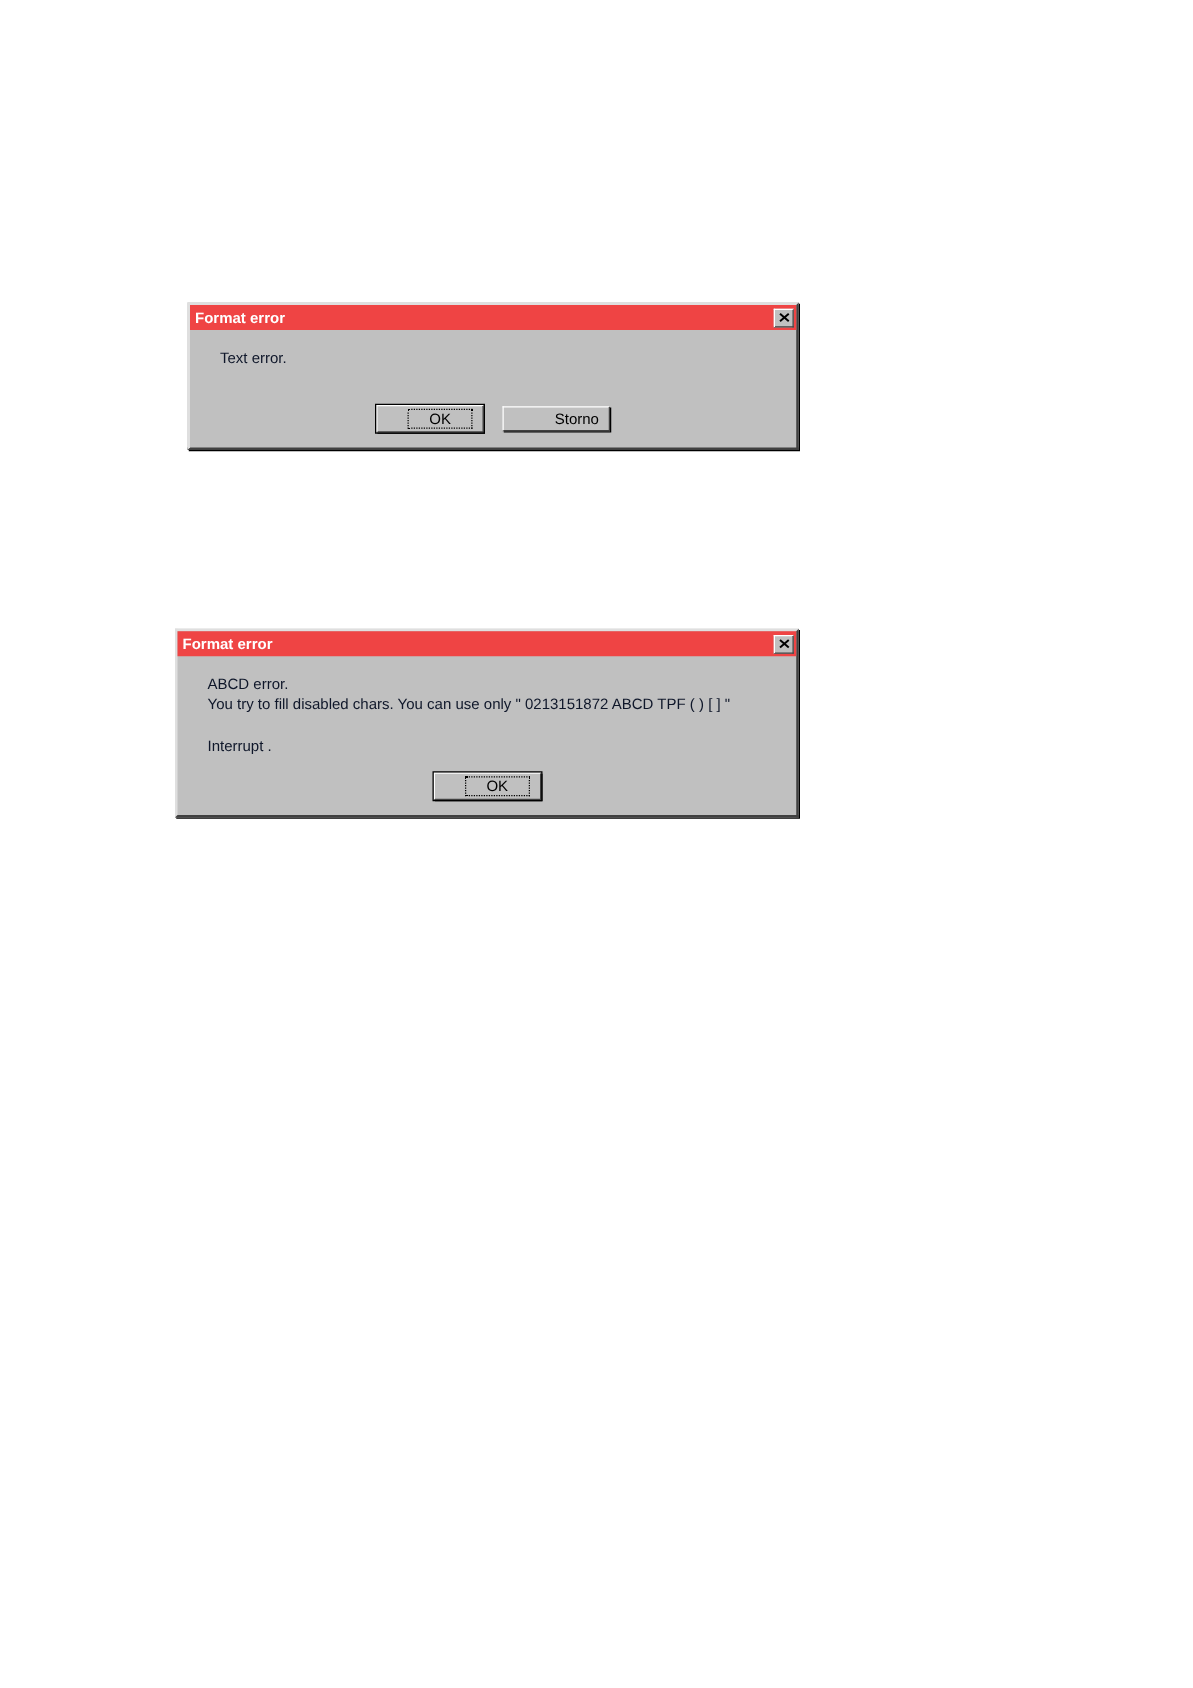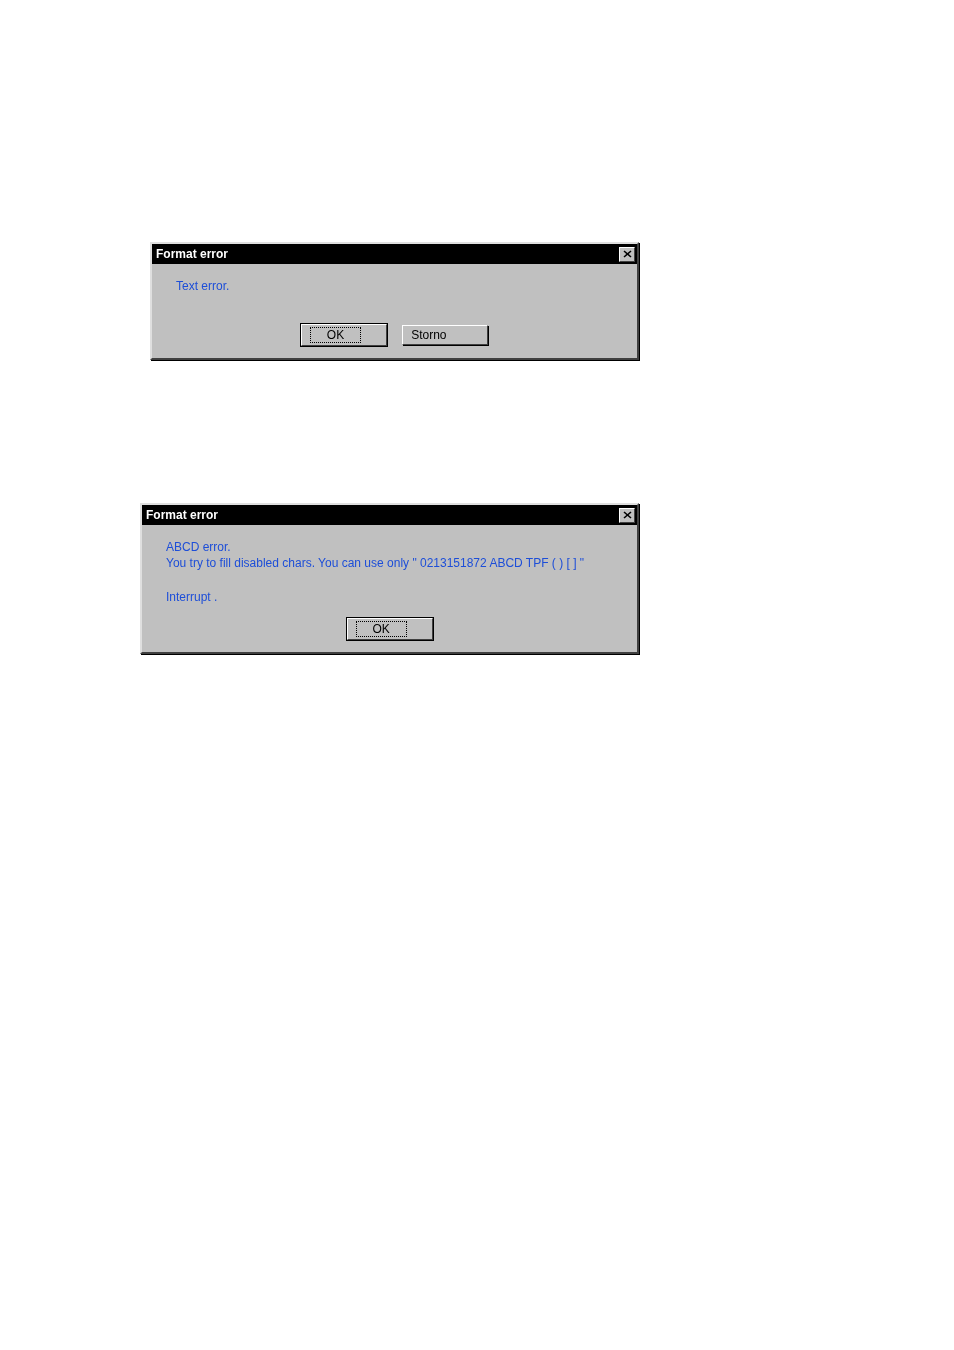--- a/index.html
+++ b/index.html
@@ -32,21 +32,21 @@
     }
     .dialog-2 {
       left: 140px;
       top: 503px;
       width: 499px;
     }
     .titlebar {
       display: flex;
       align-items: center;
       justify-content: space-between;
-      background: #000000;
+      background: #ef4444;
       color: #ffffff;
       padding: 2px 2px 2px 4px;
       height: 20px;
     }
     .titlebar-text {
       font-weight: bold;
       font-size: 12px;
       white-space: nowrap;
     }
     .close-btn {
@@ -62,21 +62,21 @@
       align-items: center;
       justify-content: center;
       cursor: pointer;
     }
     .close-btn svg {
       width: 9px;
       height: 8px;
     }
     .dialog-body {
       padding: 14px 18px 12px 24px;
-      color: #1d4ed8;
+      color: #0f172a;
       font-size: 12px;
       line-height: 1.35;
     }
     .msg-line {
       display: block;
     }
     .msg-gap {
       height: 18px;
     }
     .button-row {
@@ -90,21 +90,21 @@
       margin: 0 6px;
       background: #c0c0c0;
       border: 1px solid;
       border-top-color: #ffffff;
       border-left-color: #ffffff;
       border-right-color: #404040;
       border-bottom-color: #404040;
       box-shadow: 1px 1px 0 #000000;
       font-family: Tahoma, Verdana, Arial, sans-serif;
       font-size: 12px;
-      text-align: left;
+      text-align: right;
       cursor: pointer;
       color: #000000;
     }
     .win-button.default {
       position: relative;
       outline: 1px solid #000000;
     }
     .win-button.default .focus-inner {
       display: inline-block;
       border: 1px dotted #000000;

